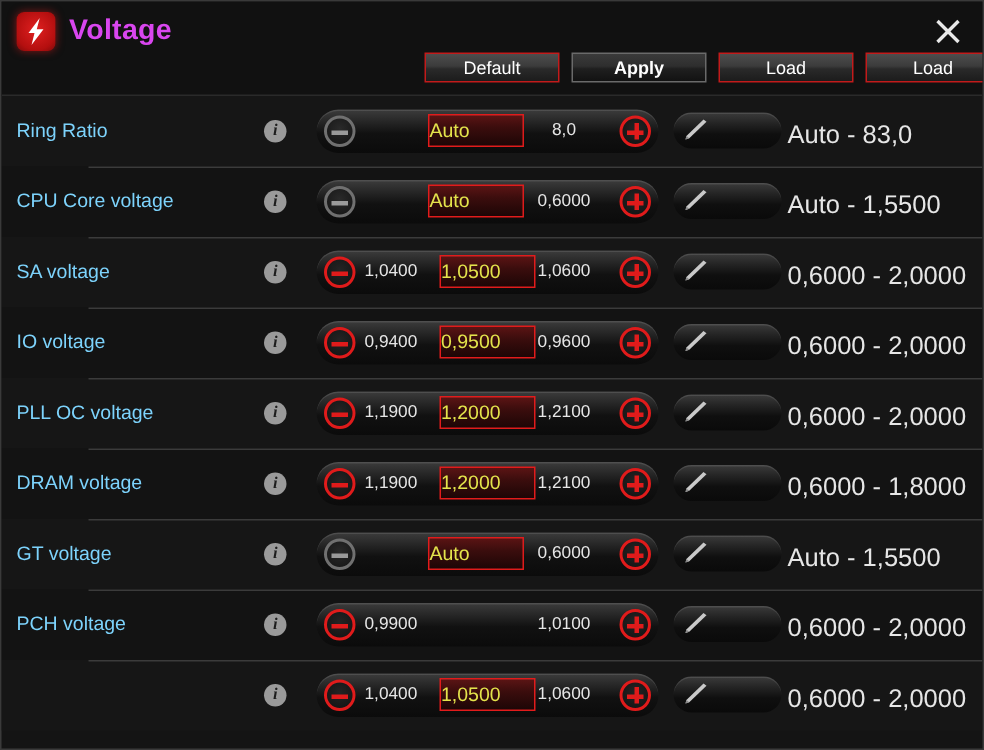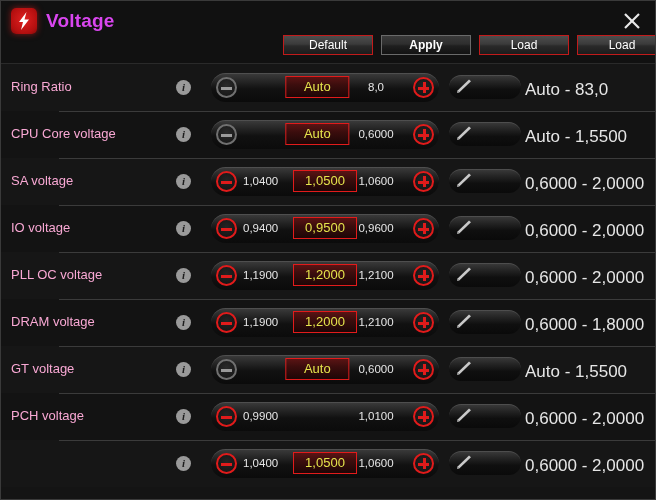--- a/index.html
+++ b/index.html
@@ -103,21 +103,21 @@
     right: 0;
     top: 0;
     height: 1px;
     background: #3b3b3b;
   }
   .row-label {
     position: absolute;
     left: 10px;
     top: 15px;
     font-size: 13px;
-    color: #f9a8d4;
+    color: #7dd3fc;
     white-space: nowrap;
     text-align: center;
   }
 
   .info-icon {
     position: absolute;
     left: 175px;
     top: 16px;
     width: 15px;
     height: 15px;
@@ -187,21 +187,20 @@
     transform: translateX(-50%);
     top: 3px;
     width: 64px;
     height: 22px;
     box-sizing: border-box;
     border: 1px solid #e21b1b;
     background: linear-gradient(to bottom, #5a1414 0%, #3b0d0d 40%, #1d0606 100%);
     color: #e4e44c;
     font-size: 13px;
     line-height: 20px;
-    text-align: center;
     white-space: nowrap;
     cursor: pointer;
   }
   .stepper.auto .val-current {
     left: 50%;
     transform: translateX(-62%);
   }
 
   
   .edit-pill {

